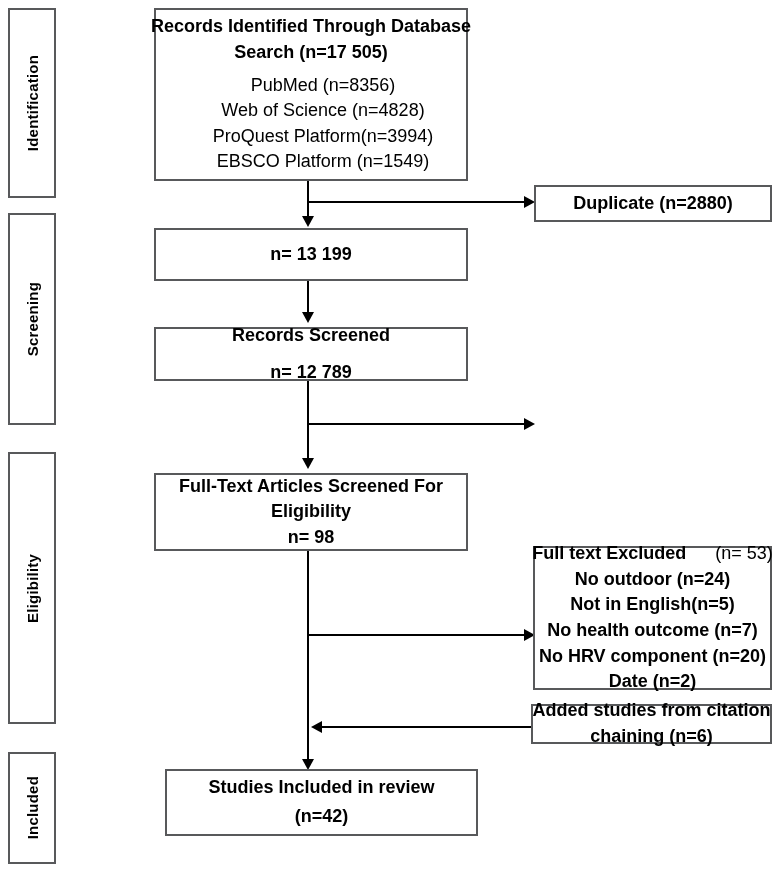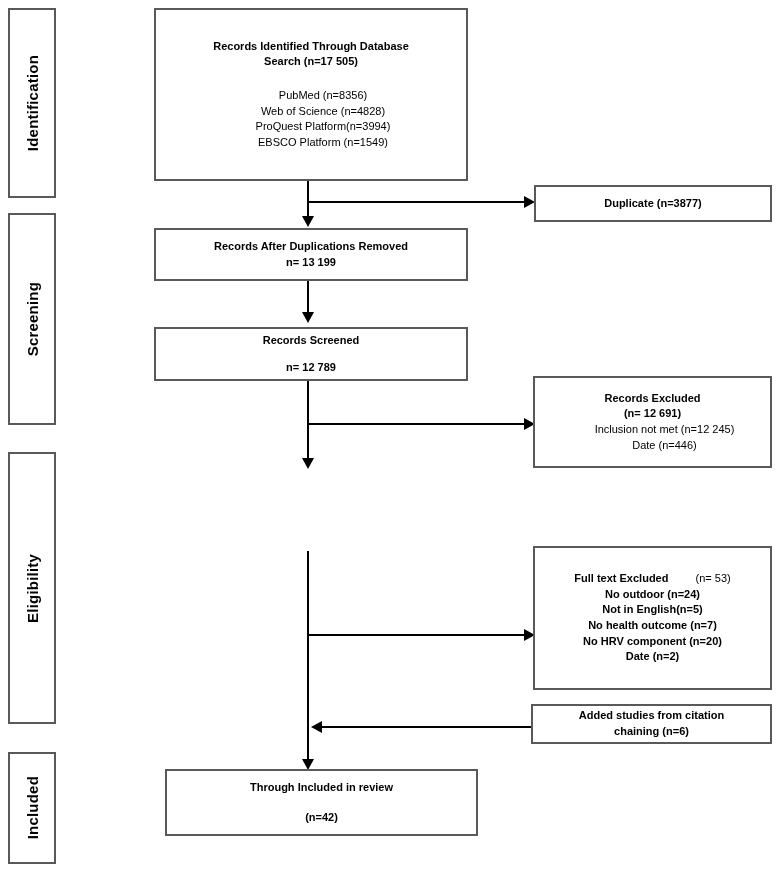--- a/index.html
+++ b/index.html
@@ -41,21 +41,21 @@
     position: absolute;
     box-sizing: border-box;
     border: 2px solid #58595b;
     background: #ffffff;
     display: flex;
     flex-direction: column;
     align-items: center;
     justify-content: center;
     text-align: center;
     color: #000000;
-    font-size: 11px;
+    font-size: 18px;
     line-height: 1.42;
     padding: 4px 6px;
   }
   .box .ln { display: block; white-space: nowrap; }
   .box .b  { font-weight: bold; }
   .box .r  { font-weight: normal; padding-left: 24px; }
   .spacer-sm { height: 14px; }
   .spacer-md { height: 18px; }
 
   
@@ -136,54 +136,52 @@
     <span class="ln b">Records Identified Through Database</span>
     <span class="ln b">Search (n=17 505)</span>
     <span class="spacer-md"></span>
     <span class="ln r">PubMed (n=8356)</span>
     <span class="ln r">Web of Science (n=4828)</span>
     <span class="ln r">ProQuest Platform(n=3994)</span>
     <span class="ln r">EBSCO Platform (n=1549)</span>
   </div>
 
   <div class="box" style="left:534px; top:185px; width:238px; height:37px;">
-    <span class="ln b">Duplicate (n=3877)</span>
+    <span class="ln b">Duplicate (n=2880)</span>
   </div>
 
   <div class="box" style="left:154px; top:228px; width:314px; height:53px;">
-    <span class="ln b">Records After Duplications Removed</span>
     <span class="ln b">n= 13 199</span>
   </div>
 
   <div class="box" style="left:154px; top:327px; width:314px; height:54px;gap:11px;">
     <span class="ln b">Records Screened</span>
     <span class="ln b">n= 12 789</span>
   </div>
 
-  <div class="box" style="left:533px; top:376px; width:239px; height:92px;">
-    <span class="ln b">Records Excluded</span>
-    <span class="ln b">(n= 12 691)</span>
-    <span class="ln r">Inclusion not met (n=12 245)</span>
-    <span class="ln r">Date (n=446)</span>
+
+  <div class="box" style="left:154px; top:473px; width:314px; height:78px;">
+    <span class="ln b">Full-Text Articles Screened For</span>
+    <span class="ln b">Eligibility</span>
+    <span class="ln b">n= 98</span>
   </div>
-
 
   <div class="box" style="left:533px; top:546px; width:239px; height:144px;">
     <span class="ln"><span class="b">Full text Excluded</span><span class="r"> (n= 53)</span></span>
     <span class="ln b">No outdoor (n=24)</span>
     <span class="ln b">Not in English(n=5)</span>
     <span class="ln b">No health outcome (n=7)</span>
     <span class="ln b">No HRV component (n=20)</span>
     <span class="ln b">Date (n=2)</span>
   </div>
 
   <div class="box" style="left:531px; top:704px; width:241px; height:40px;">
     <span class="ln b">Added studies from citation</span>
     <span class="ln b">chaining (n=6)</span>
   </div>
 
   <div class="box" style="left:165px; top:769px; width:313px; height:67px;">
-    <span class="ln b">Through Included in review</span>
+    <span class="ln b">Studies Included in review</span>
     <span class="spacer-sm"></span>
     <span class="ln b">(n=42)</span>
   </div>
 
 </div>
 
 </body></html>

